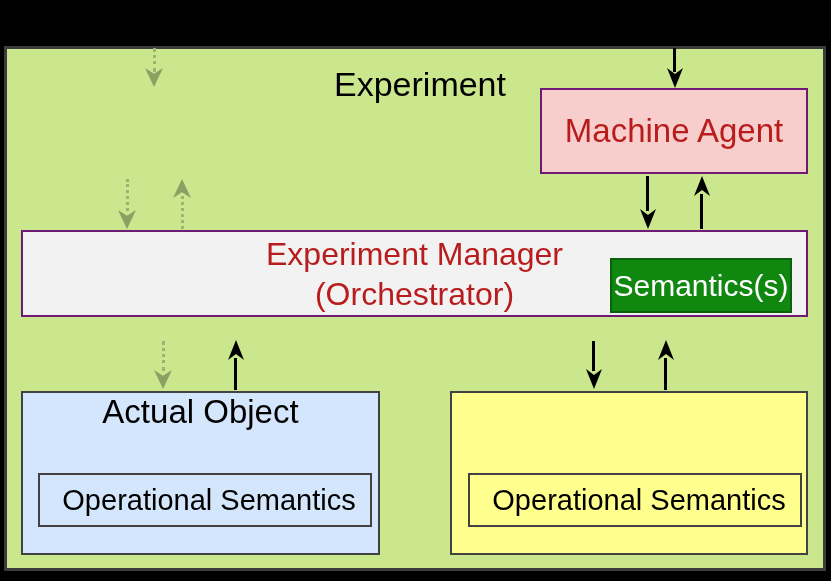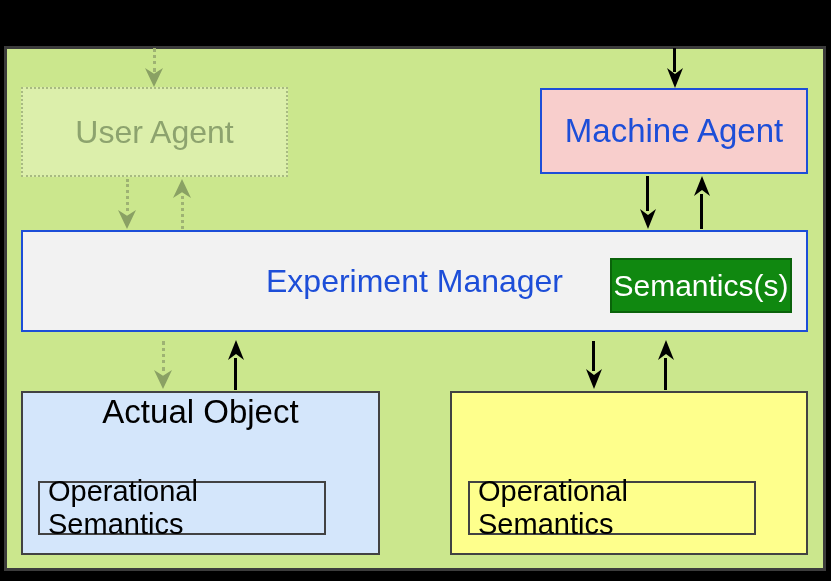--- a/index.html
+++ b/index.html
@@ -28,26 +28,26 @@
     left: 240px; top: 66px;
     width: 360px;
     text-align: center;
     font-size: 34px;
     line-height: 36px;
     color: #000;
   }
 
   .node {
     position: absolute;
-    border: 2px solid #1d4ed8;
+    border: 2px solid #701a75;
     display: flex;
     align-items: center;
     justify-content: center;
     text-align: center;
-    color: #1d4ed8;
+    color: #b91c1c;
   }
 
   
   .user-agent {
     left: 21px; top: 87px;
     width: 267px; height: 90px;
     background: rgba(255,255,235,0.33);
     border: 2px dotted #a8ba82;
     color: #8da36e;
     font-size: 32px;
@@ -55,21 +55,21 @@
 
   .machine-agent {
     left: 540px; top: 88px;
     width: 268px; height: 86px;
     background: #f8cecc;
     font-size: 33px;
   }
 
   .manager {
     left: 21px; top: 230px;
-    width: 787px; height: 102px;
+    width: 787px; height: 87px;
     background: #f2f2f2;
     flex-direction: column;
     font-size: 32px;
     line-height: 40px;
   }
 
   .workflow {
     left: 610px; top: 258px;
     width: 182px; height: 55px;
     background: #108810;
@@ -89,22 +89,22 @@
 
   .object-label {
     display: block;
     text-align: center;
     font-size: 33px;
     color: #000;
   }
 
   .os-box {
     position: absolute;
-    top: 88px;
-    width: 288px; height: 54px;
+    top: 80px;
+    width: 334px; height: 54px;
     border: 2px solid #424242;
     display: flex;
     align-items: center;
     justify-content: center;
     font-size: 29px;
     color: #000;
     padding-left: 8px;
   }
   .actual-object .os-box { left: 15px; background: #d4e6fb; }
   .twin-object   .os-box { left: 16px; background: #feff8c; }
@@ -120,31 +120,30 @@
   .ahead.down { clip-path: polygon(0% 0%, 50% 30%, 100% 0%, 50% 100%); }
   .ahead.up   { clip-path: polygon(50% 0%, 100% 100%, 50% 70%, 0% 100%); }
 </style>
 </head>
 <body>
 
 <div id="stage">
 
   <div class="panel"></div>
 
+  <div class="title">Experiment</div>
 
-  <div class="node user-agent">
-    <span>User Agent</span>
-  </div>
 
   <div class="node machine-agent">
     <span>Machine Agent</span>
   </div>
 
   <div class="node manager">
     <span>Experiment Manager</span>
+    <span>(Orchestrator)</span>
   </div>
 
   <div class="node workflow">
     <span>Semantics(s)</span>
   </div>
 
   <div class="object-box actual-object">
     <span class="object-label">Actual Object</span>
     <div class="os-box">
       <span>Operational Semantics</span>

